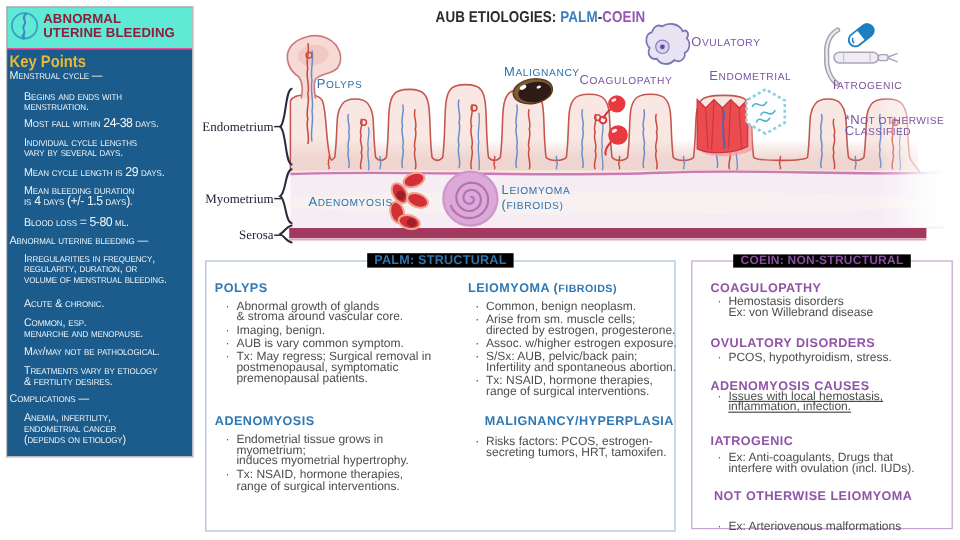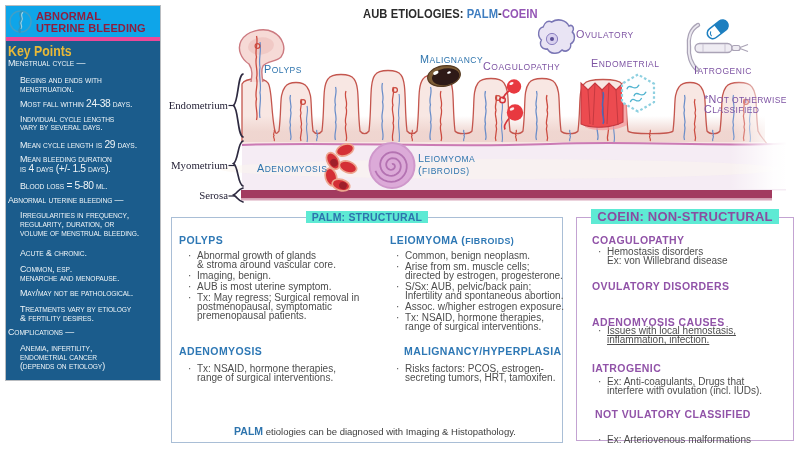--- a/index.html
+++ b/index.html
@@ -1,37 +1,37 @@
 <!DOCTYPE html>
 <html><head><meta charset="utf-8">
 <style>
 html,body{margin:0;padding:0;background:#fff;}
 #page{position:relative;width:800px;height:450px;overflow:hidden;background:#fff;
   font-family:"Liberation Sans",sans-serif;}
 #sidebar{position:absolute;left:5px;top:5px;width:156px;height:376px;background:#1b5c8c;
   border:1px solid #b9bcc0;box-sizing:border-box;}
-#sidehead{position:absolute;left:0;top:0;width:100%;height:35px;background:#0ea5e9;
-  border-bottom:4px solid #ec4899;box-sizing:border-box;}
+#sidehead{position:absolute;left:0;top:0;width:100%;height:35px;background:#5eead4;
+  border-bottom:1px solid #ec4899;box-sizing:border-box;}
 #sidehead .ttl{position:absolute;left:30px;top:3.5px;font-size:11px;font-weight:bold;color:#8e1e3e;
   line-height:12.5px;letter-spacing:0.1px;}
 #keypts{position:absolute;left:1.5px;top:36.5px;font-size:14px;font-weight:bold;color:#e8b938;transform:scaleX(0.88);transform-origin:0 0;}
 .s1,.s2{position:absolute;color:#eef4f7;font-variant:small-caps;font-size:9.4px;line-height:8.9px;
   letter-spacing:-0.1px;width:165px;transform:scaleX(0.95);transform-origin:0 0;}
 .s1{left:2px;}
 .s2{left:14px;}
 .n{font-size:10.8px;letter-spacing:-0.4px;}
 #title{position:absolute;left:363px;top:6px;font-size:13px;font-weight:bold;color:#2b2b2b;letter-spacing:0.1px;transform:scaleX(0.86);transform-origin:0 0;}
 #title .b{color:#3e7dc0;} #title .p{color:#9455b5;}
 .panel{position:absolute;box-sizing:border-box;background:#fff;}
 #palm{left:171px;top:217px;width:392px;height:226px;border:1.2px solid #a9bed6;}
 #coein{left:576px;top:217px;width:218px;height:224px;border:1.2px solid #c3a3d2;}
 .ptitle{position:absolute;top:-11px;left:0;width:100%;text-align:center;}
-.ptitle span{background:#5eead4;padding:0 6px;font-size:10.5px;font-weight:bold;letter-spacing:0.2px;}
+.ptitle span{background:#000000;padding:0 6px;font-size:10.5px;font-weight:bold;letter-spacing:0.2px;}
 #palm .ptitle span{color:#2e74ad;}
-#coein .ptitle span{color:#8a4da0;font-size:13px;}
+#coein .ptitle span{color:#8a4da0;font-size:10px;}
 .h{font-size:10.5px;font-weight:bold;letter-spacing:0.4px;position:absolute;}
 .hb{color:#2e78b5;} .hp{color:#9153a8;}
 .t{font-size:10px;color:#4d4d4d;line-height:9.2px;position:absolute;}
 .t ul{margin:0;padding:0;list-style:none;}
 .t li{position:relative;padding-left:11px;margin:0;}
 .t li:before{content:"\00b7";position:absolute;left:2px;top:0;}
 .t li.m{margin-top:1.8px;}
 #pnote{position:absolute;left:8px;top:206.5px;width:100%;text-align:center;font-size:9.5px;color:#3c3c3c;}
 #pnote b{color:#2e74ad;font-size:10.5px;}
 </style></head>
@@ -210,69 +210,74 @@
 <div class="s2" style="top:337.7px">Anemia, infertility,<br>endometrial cancer<br>(depends on etiology)</div>
 </div>
 
 <div id="palm" class="panel">
   <div class="ptitle"><span>PALM: STRUCTURAL</span></div>
   <div class="h hb" style="left:7px;top:15.5px;">POLYPS</div>
   <div class="t" style="left:14px;top:32.5px;width:178px;">
     <ul>
       <li>Abnormal growth of glands<br>&amp; stroma around vascular core.</li>
       <li class="m">Imaging, benign.</li>
-      <li class="m">AUB is most uterine symptom.</li>
+      <li class="m">AUB is vary common symptom.</li>
       <li class="m">Tx: May regress; Surgical removal in<br>postmenopausal, symptomatic<br>premenopausal patients.</li>
     </ul>
   </div>
   <div class="h hb" style="left:7px;top:127px;">ADENOMYOSIS</div>
   <div class="t" style="left:14px;top:144px;width:185px;">
     <ul>
+      <li>Endometrial tissue grows in myometrium;<br>induces myometrial hypertrophy.</li>
       <li class="m">Tx: NSAID, hormone therapies,<br>range of surgical interventions.</li>
     </ul>
   </div>
   <div class="h hb" style="left:218px;top:15.5px;">LEIOMYOMA (<span style="font-size:8.9px;">FIBROIDS)</span></div>
   <div class="t" style="left:222px;top:32.5px;width:175px;">
     <ul>
       <li>Common, benign neoplasm.</li>
       <li class="m">Arise from sm. muscle cells;<br>directed by estrogen, progesterone.</li>
+      <li class="m">Assoc. w/higher estrogen exposure.</li>
       <li class="m">S/Sx: AUB, pelvic/back pain;<br>Infertility and spontaneous abortion.</li>
-      <li class="m">Assoc. w/higher estrogen exposure.</li>
       <li class="m">Tx: NSAID, hormone therapies,<br>range of surgical interventions.</li>
     </ul>
   </div>
   <div class="h hb" style="left:232px;top:127px;">MALIGNANCY/HYPERPLASIA</div>
   <div class="t" style="left:222px;top:144px;width:175px;">
     <ul>
       <li class="m">Risks factors: PCOS, estrogen-<br>secreting tumors, HRT, tamoxifen.</li>
     </ul>
   </div>
-  <div id="pnote"><b>PALM</b> etiologies can be diagnosed with Imaging &amp; Histopathology.</div>
 </div>
 
 <div id="coein" class="panel">
   <div class="ptitle"><span>COEIN: NON-STRUCTURAL</span></div>
   <div class="h hp" style="left:15px;top:15.5px;">COAGULOPATHY</div>
   <div class="t" style="left:19px;top:29px;width:190px;">
     <ul>
           <li>Hemostasis disorders<br>Ex: von Willebrand disease</li>
         </ul>
   </div>
   <div class="h hp" style="left:15px;top:61.5px;">OVULATORY DISORDERS</div>
+  <div class="t" style="left:19px;top:76px;width:190px;">
+    <ul>
+          <li>PCOS, hypothyroidism, stress.</li>
+        </ul>
+  </div>
   <div class="h hp" style="left:15px;top:98px;">ADENOMYOSIS CAUSES</div>
   <div class="t" style="left:19px;top:108px;width:190px;text-decoration:underline;">
     <ul>
           <li>Issues with local hemostasis,<br>inflammation, infection.</li>
         </ul>
   </div>
   <div class="h hp" style="left:15px;top:143.5px;">IATROGENIC</div>
   <div class="t" style="left:19px;top:158.5px;width:192px;">
     <ul>
           <li>Ex: Anti-coagulants, Drugs that<br>interfere with ovulation (incl. IUDs).</li>
         </ul>
   </div>
-  <div class="h hp" style="left:18px;top:189.5px;">NOT VULATORY CLASSIFIED</div>
+  <div class="h hp" style="left:18px;top:189.5px;">NOT OTHERWISE LEIOMYOMA</div>
   <div class="t" style="left:19px;top:204.5px;width:192px;margin-top:12px;">
     <ul>
           <li>Ex: Arteriovenous malformations</li>
         </ul>
   </div>
 </div>
 </div>
 </body></html>

